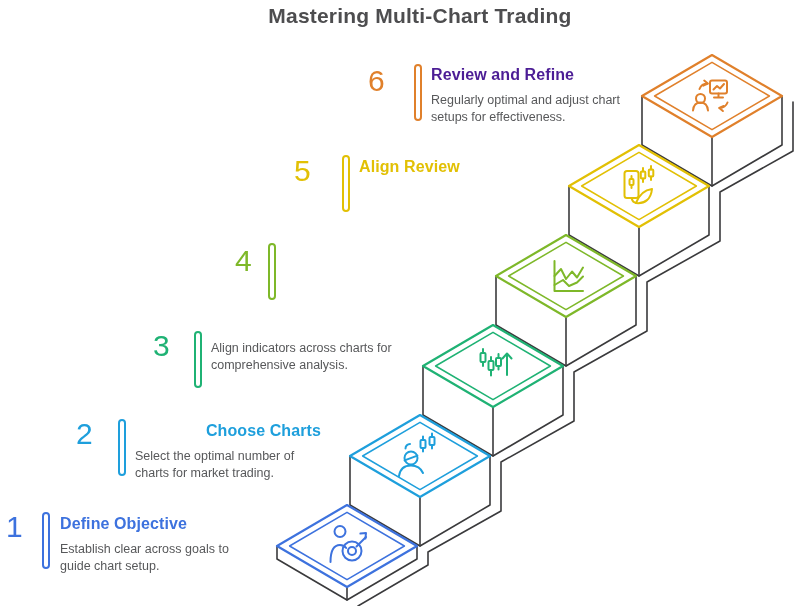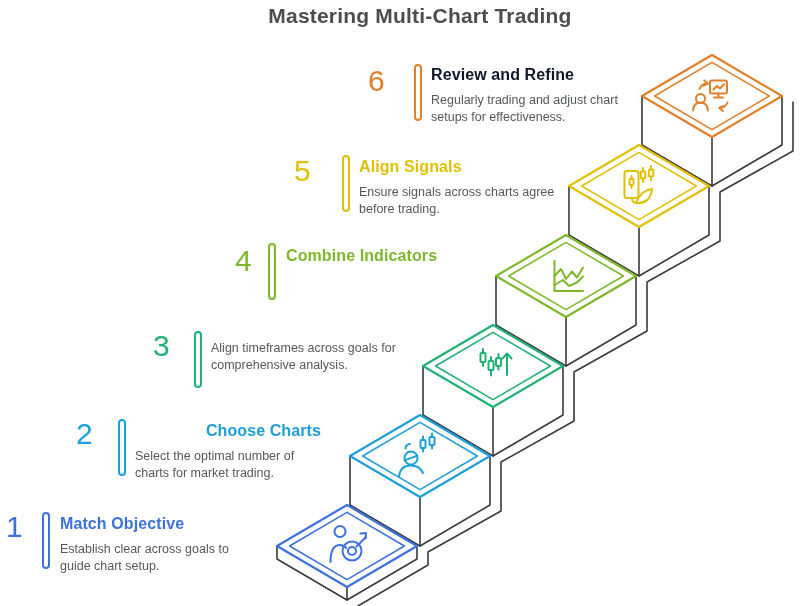--- a/index.html
+++ b/index.html
@@ -145,55 +145,53 @@
           <path d="M33.5,24.5 L43,15"></path>
           <path d="M37.4,11.6 l5.6,-.6 l-.6,5.6"></path>
         </g>
       </g>
     </svg>
 
   <div class="step">
     <div class="num n1" style="color: rgb(61, 114, 222);">1</div>
     <div class="bracket b1" style="border-color: rgb(61, 114, 222);"></div>
     <div class="txt x1">
-      <div class="t" style="color: rgb(61, 114, 222);">Match Objective</div>
+      <div class="t" style="color: rgb(61, 114, 222);">Define Objective</div>
       <div class="d">Establish clear across goals to guide chart setup.</div>
     </div>
   </div>
   <div class="step">
     <div class="num n2" style="color: rgb(30, 159, 220);">2</div>
     <div class="bracket b2" style="border-color: rgb(30, 159, 220);"></div>
     <div class="txt x2">
       <div class="t" style="color: rgb(30, 159, 220); text-align: right;">Choose Charts</div>
       <div class="d">Select the optimal number of charts for market trading.</div>
     </div>
   </div>
   <div class="step">
     <div class="num n3" style="color: rgb(31, 178, 116);">3</div>
     <div class="bracket b3" style="border-color: rgb(31, 178, 116);"></div>
     <div class="txt x3">
-      <div class="d">Align timeframes across goals for comprehensive analysis.</div>
+      <div class="d">Align indicators across charts for comprehensive analysis.</div>
     </div>
   </div>
   <div class="step">
     <div class="num n4" style="color: rgb(126, 184, 41);">4</div>
     <div class="bracket b4" style="border-color: rgb(126, 184, 41);"></div>
     <div class="txt x4">
-      <div class="t" style="color: rgb(126, 184, 41);">Combine Indicators</div>
     </div>
   </div>
   <div class="step">
     <div class="num n5" style="color: rgb(226, 192, 4);">5</div>
     <div class="bracket b5" style="border-color: rgb(226, 192, 4);"></div>
     <div class="txt x5">
-      <div class="t" style="color: rgb(226, 192, 4);">Align Signals</div>
-      <div class="d">Ensure signals across charts agree before trading.</div>
+      <div class="t" style="color: rgb(226, 192, 4);">Align Review</div>
     </div>
   </div>
   <div class="step">
     <div class="num n6" style="color: rgb(224, 128, 43);">6</div>
     <div class="bracket b6" style="border-color: rgb(224, 128, 43);"></div>
     <div class="txt x6">
-      <div class="t" style="color: #0f172a;">Review and Refine</div>
-      <div class="d">Regularly trading and adjust chart setups for effectiveness.</div>
+      <div class="t" style="color: #4c1d95;">Review and Refine</div>
+      <div class="d">Regularly optimal and adjust chart setups for effectiveness.</div>
     </div>
   </div>
 </div>
 
 </body></html>

